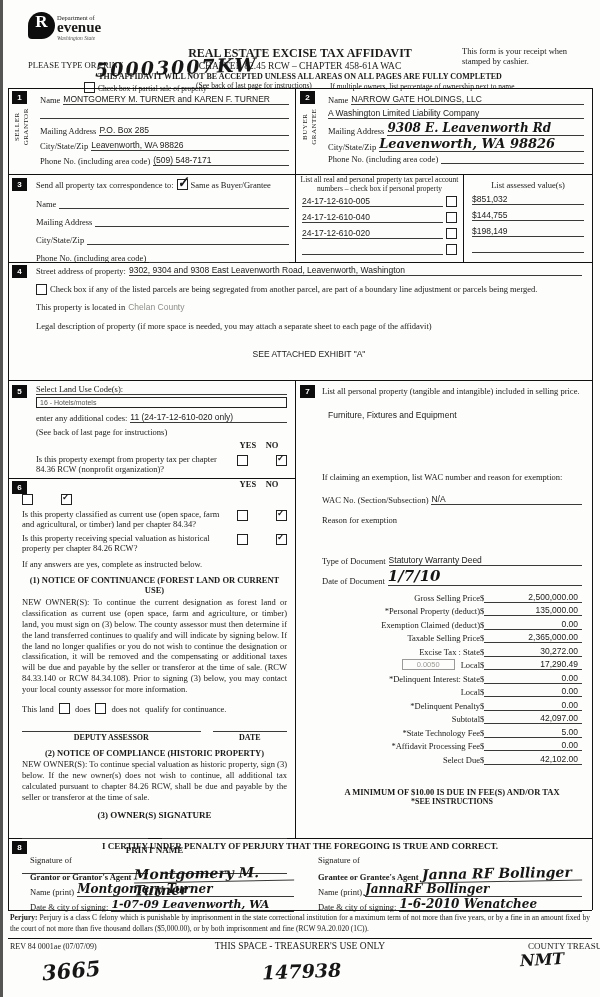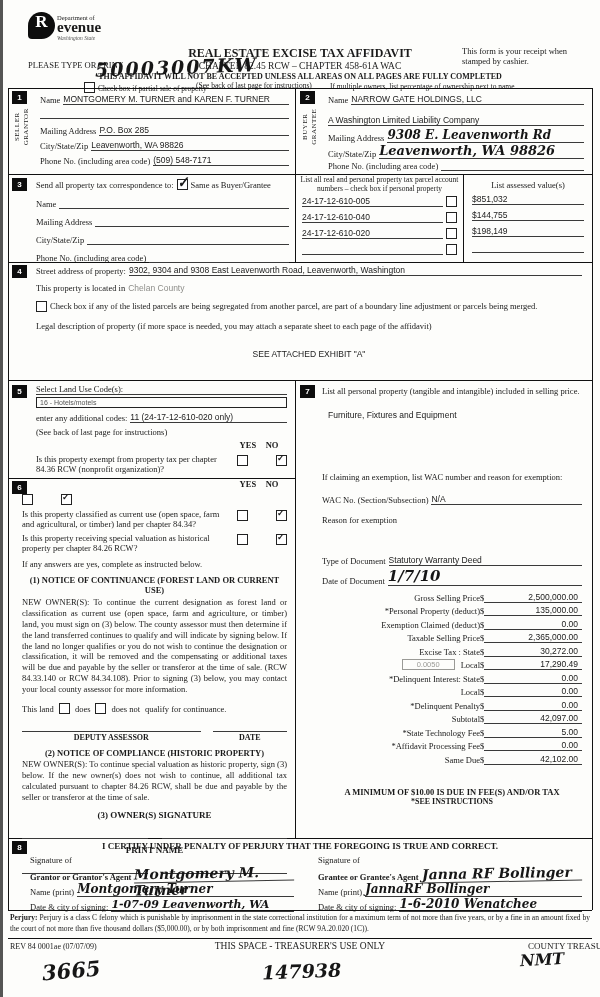--- a/index.html
+++ b/index.html
@@ -112,21 +112,21 @@
     <div class="numbox abs" style="left:4px;top:3px;">2</div>
     <div class="vlabel" style="left:-14px;top:30px;">
       <div>BUYER</div>
       <div>GRANTEE</div>
     </div>
     <div style="padding:4px 8px 0 32px;">
       <div class="frow" style="margin-top:2px;">
         <span class="lbl">Name</span>
         <span class="uline fill val">NARROW GATE HOLDINGS, LLC</span>
       </div>
-      <div class="uline val" style="margin-top:10px;">A Washington Limited Liability Company</div>
+      <div class="uline val" style="margin-top:3px;">A Washington Limited Liability Company</div>
       <div class="frow" style="margin-top:2px;height:15px;">
         <span class="lbl">Mailing Address</span>
         <span class="uline fill hw" style="font-size:12px;">9308 E. Leavenworth Rd</span>
       </div>
       <div class="frow" style="margin-top:1px;height:15px;">
         <span class="lbl">City/State/Zip</span>
         <span class="uline fill hw" style="font-size:13px;">Leavenworth, WA 98826</span>
       </div>
       <div class="frow" style="margin-top:2px;">
         <span class="lbl">Phone No. (including area code)</span>
@@ -190,27 +190,27 @@
     <div class="uline val" style="margin:5px 8px 0 8px;height:10px;"></div>
   </div>
 
   <div class="abs" style="left:8px;top:262px;width:584px;height:118px;">
     <div class="numbox abs" style="left:4px;top:3px;">4</div>
     <div style="padding:3px 10px 0 28px;">
       <div class="frow">
         <span class="lbl">Street address of property:</span>
         <span class="uline fill val">9302, 9304 and 9308 East Leavenworth Road, Leavenworth, Washington</span>
       </div>
+      <div class="frow" style="margin-top:8px;align-items:flex-start;">
+        <span class="cb"></span>
+        <span class="lbl">Check box if any of the listed parcels are being segregated from another parcel, are part of a boundary line adjustment or parcels being merged.</span>
+      </div>
       <div class="frow" style="margin-top:7px;">
         <span class="lbl">This property is located in</span>
         <span class="val gray">Chelan County</span>
-      </div>
-      <div class="frow" style="margin-top:8px;align-items:flex-start;">
-        <span class="cb"></span>
-        <span class="lbl">Check box if any of the listed parcels are being segregated from another parcel, are part of a boundary line adjustment or parcels being merged.</span>
       </div>
       <div class="lbl" style="margin-top:9px;">Legal description of property (if more space is needed, you may attach a separate sheet to each page of the affidavit)</div>
       <div class="val ctr" style="margin-top:18px;">SEE ATTACHED EXHIBIT "A"</div>
     </div>
   </div>
 
   <div class="abs" style="left:8px;top:380px;width:287px;height:98px;">
     <div class="numbox abs" style="left:4px;top:5px;">5</div>
     <div style="padding:4px 8px 0 28px;">
       <div class="lbl uline" style="display:inline-block;width:100%;">Select Land Use Code(s):</div>
@@ -375,21 +375,21 @@
             <span class="fee-label">*State Technology Fee</span>
             <span>$</span>
             <span class="fee-line">5.00</span>
           </div>
         <div class="fee-row">
             <span class="fee-label">*Affidavit Processing Fee</span>
             <span>$</span>
             <span class="fee-line">0.00</span>
           </div>
         <div class="fee-row">
-            <span class="fee-label">Same Due</span>
+            <span class="fee-label">Select Due</span>
             <span>$</span>
             <span class="fee-line">42,102.00</span>
           </div>
       </div>
 
       <div class="b ctr" style="margin-top:22px;font-size:8.5px;">A MINIMUM OF $10.00 IS DUE IN FEE(S) AND/OR TAX</div>
       <div class="b ctr" style="font-size:8px;">*SEE INSTRUCTIONS</div>
     </div>
   </div>
 

